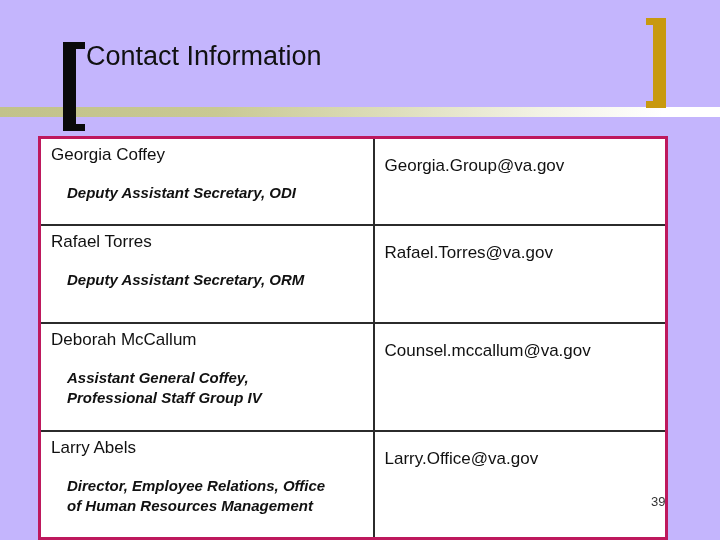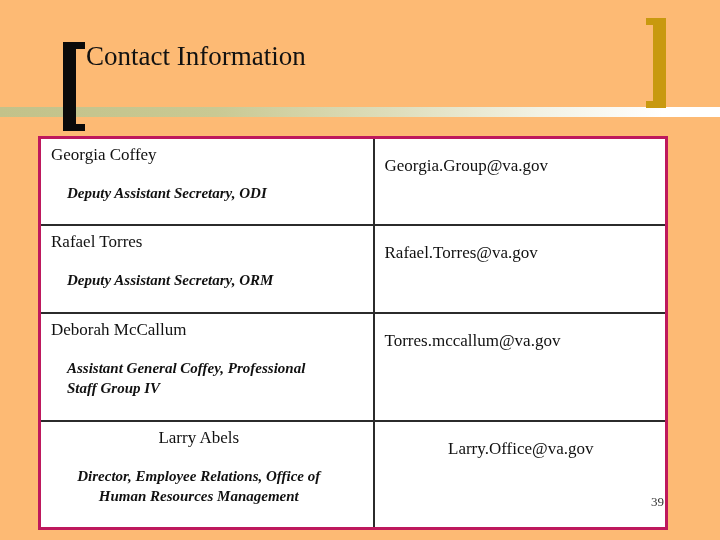--- a/index.html
+++ b/index.html
@@ -5,23 +5,22 @@
   * { box-sizing: border-box; }
   html, body { margin: 0; padding: 0; }
   body {
     font-family: "Liberation Sans", sans-serif;
     background: #ffffff;
   }
   .slide {
     position: relative;
     width: 720px;
     height: 540px;
-    background: #fdba74;
+    background: #c4b5fd;
     overflow: hidden;
-    font-family: Liberation Serif, serif;
   }
   
   .divider-line {
     position: absolute;
     left: 0;
     top: 107px;
     width: 720px;
     height: 10px;
     background: linear-gradient(to right,
       #c2c28a 0%, #c9c993 30%, #dedebc 55%, #f2f2e4 75%, #ffffff 92%);
@@ -73,23 +72,23 @@
     z-index: 3;
     background: #ffffff;
   }
   table.contacts td {
     border: 2px solid #2b2b2b;
     vertical-align: top;
     color: #111111;
   }
   table.contacts col.c-left  { width: 334px; }
   table.contacts tr:nth-child(1) { height: 56px; }
-  table.contacts tr:nth-child(2) { height: 88px; }
+  table.contacts tr:nth-child(2) { height: 98px; }
   table.contacts tr:nth-child(3) { height: 96px; }
-  table.contacts tr:nth-child(4) { height: 81px; text-align: center; }
+  table.contacts tr:nth-child(4) { height: 81px; }
   td.cell-left  { padding: 5px 26px 5px 10px; }
   td.cell-right { padding: 16px 8px 5px 10px; }
   .contact-name {
     font-size: 17px;
     font-weight: 400;
     margin: 0 0 7px 0;
     line-height: 1.35;
   }
   .contact-role {
     font-size: 15px;
@@ -146,21 +145,21 @@
         <td class="cell-right">
           <span class="contact-email">Rafael.Torres@va.gov</span>
         </td>
       </tr>
       <tr>
         <td class="cell-left">
           <p class="contact-name">Deborah McCallum</p>
           <p class="contact-role">Assistant General Coffey, Professional Staff Group IV</p>
         </td>
         <td class="cell-right">
-          <span class="contact-email">Torres.mccallum@va.gov</span>
+          <span class="contact-email">Counsel.mccallum@va.gov</span>
         </td>
       </tr>
       <tr>
         <td class="cell-left">
           <p class="contact-name">Larry Abels</p>
           <p class="contact-role">Director, Employee Relations, Office of Human Resources Management</p>
         </td>
         <td class="cell-right">
           <span class="contact-email">Larry.Office@va.gov</span>
         </td>

